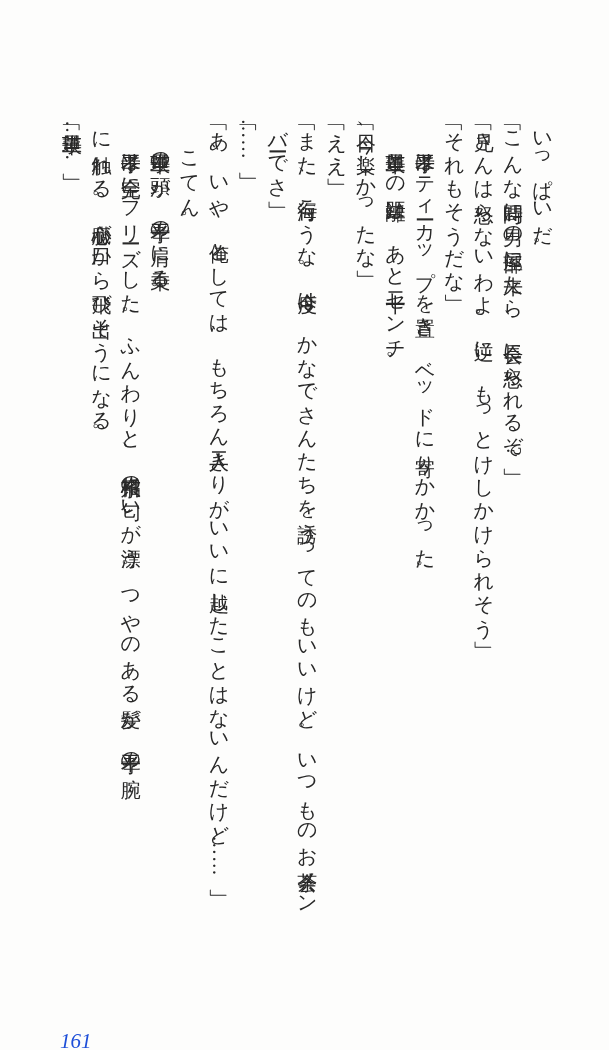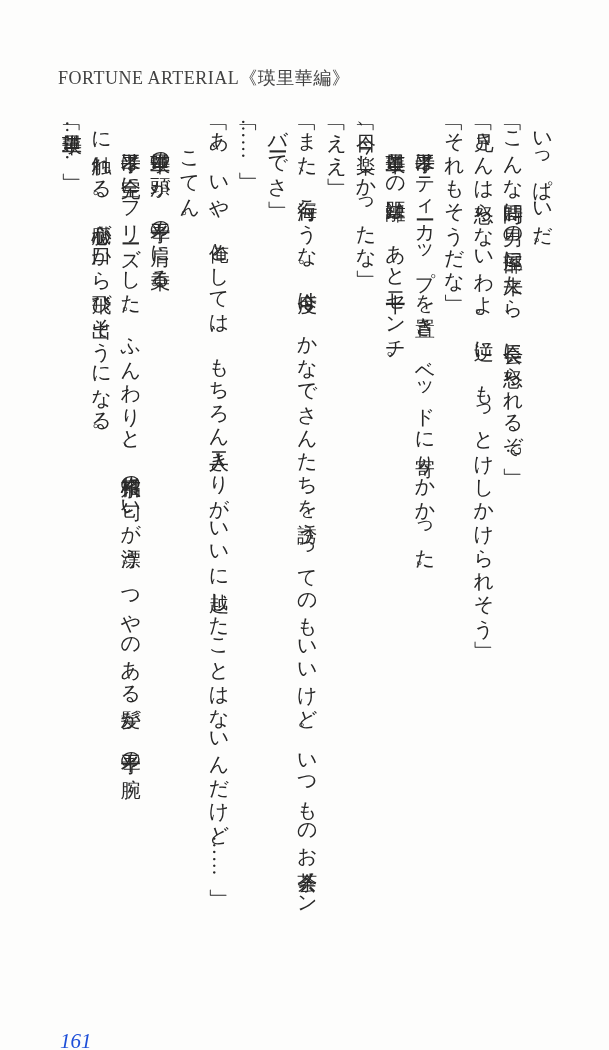--- a/index.html
+++ b/index.html
@@ -45,21 +45,20 @@
     top: 1029px;
     font-style: italic;
     font-size: 21px;
     color: #1d4ed8;
   }
 </style>
 </head>
 <body>
 
 <div class="page">
-  <div class="running-header">FORTUNE ARTERIAL《瑛里華編》</div>
 
   <div class="vtext">
       <p class="vline">いっぱいだ。</p>
       <p class="vline">「こんな時間に男の部屋に来たら、会長に怒られるぞ?」</p>
       <p class="vline">「兄さんは怒らないわよ。逆に、もっとけしかけられそう」</p>
       <p class="vline">「それもそうだな」</p>
       <p class="vline indent">孝平はティーカップを置き、ベッドに寄りかかった。</p>
       <p class="vline indent">瑛里華との距離は、あと二十センチ。</p>
       <p class="vline">「今日、楽しかったな」</p>
       <p class="vline">「ええ」</p>

